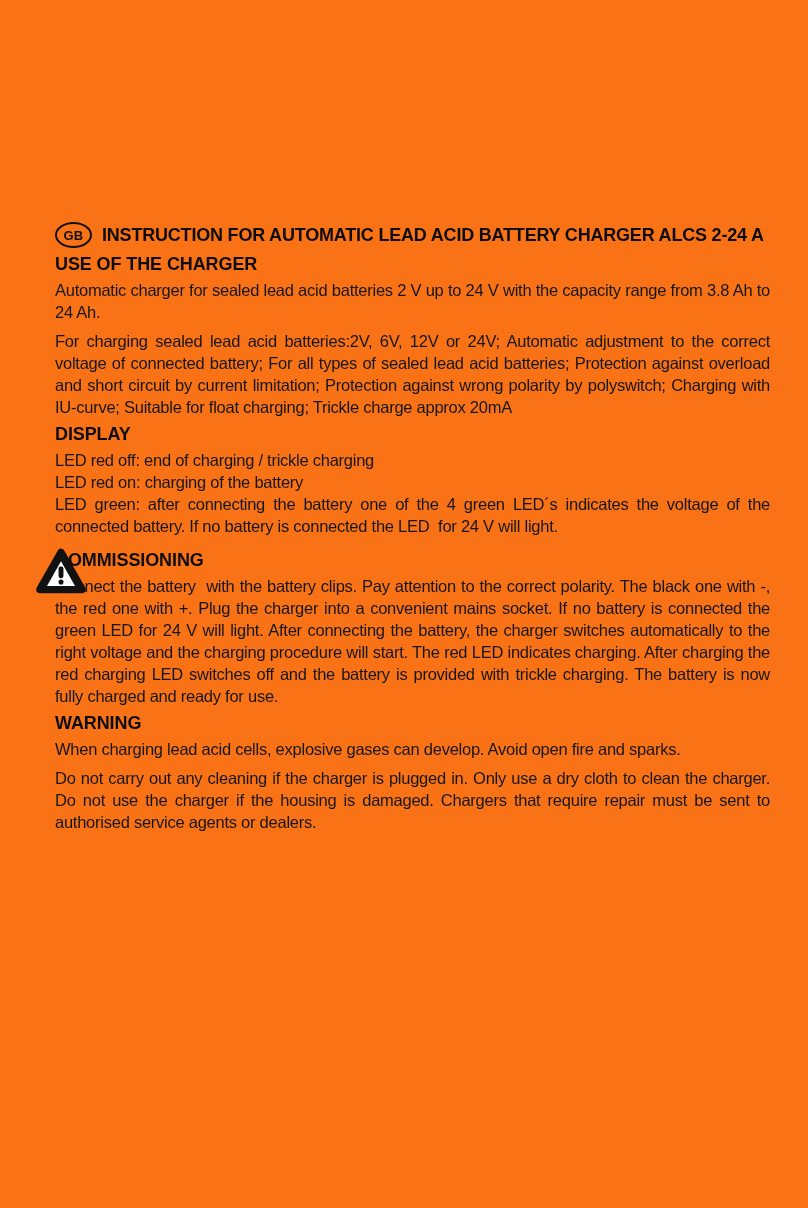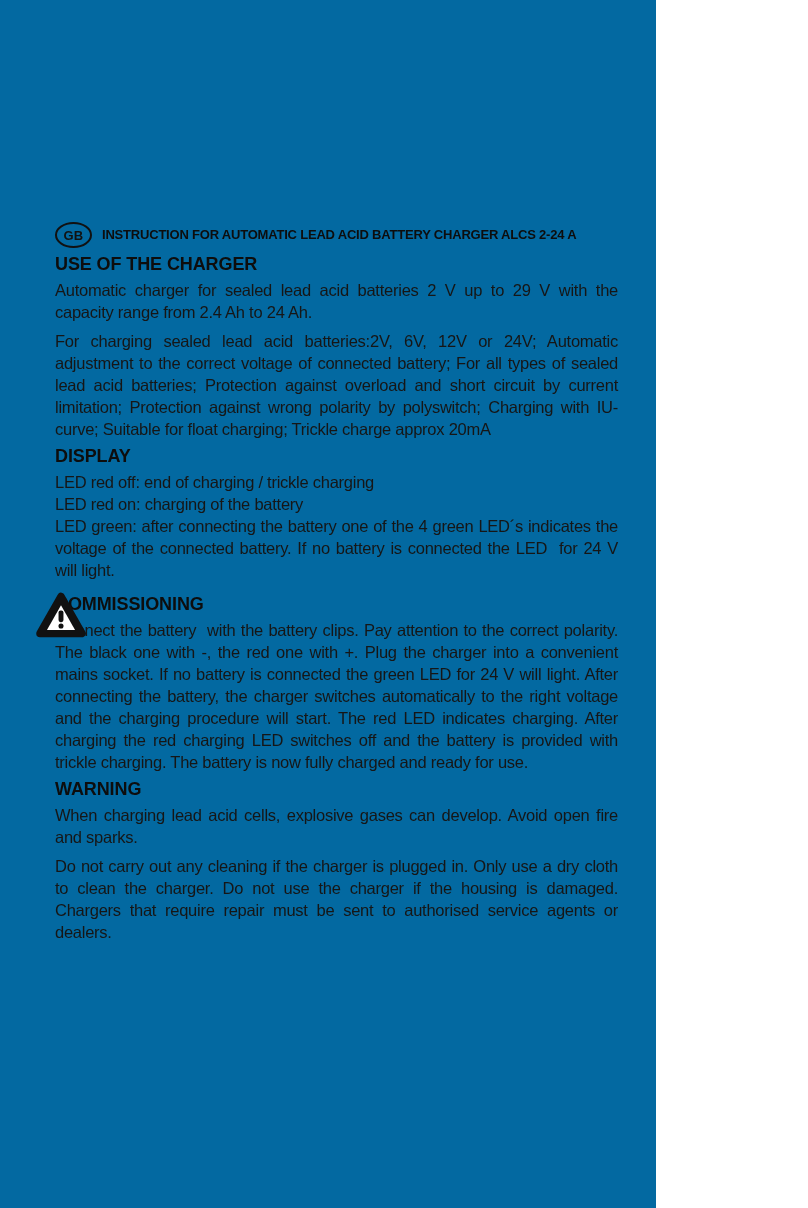--- a/index.html
+++ b/index.html
@@ -9,24 +9,24 @@
   }
   body {
     width: 808px;
     height: 1208px;
     overflow: hidden;
     font-family: "Liberation Sans", sans-serif;
     color: #141414;
   }
   .page {
     box-sizing: border-box;
-    width: 656px;
+    width: 808px;
     height: 1208px;
     padding: 222px 38px 0 55px;
-    background: #0369a1;
+    background: #f97316;
   }
   .doc-header {
     display: flex;
     align-items: center;
     gap: 10px;
     margin: 0 0 2px 0;
   }
   .gb-badge {
     flex: 0 0 auto;
     display: inline-flex;
@@ -37,21 +37,21 @@
     height: 26px;
     border: 2.5px solid #111;
     border-radius: 50%;
     font-size: 13px;
     font-weight: bold;
     letter-spacing: 0.3px;
     color: #111;
   }
   .doc-title {
     margin: 0;
-    font-size: 13px;
+    font-size: 18px;
     line-height: 24px;
     font-weight: bold;
     letter-spacing: -0.2px;
     color: #0d0d0d;
     white-space: nowrap;
   }
   .section {
     margin-top: 7px;
   }
   .section h2 {
@@ -102,21 +102,21 @@
 
 <div class="page">
 
   <header class="doc-header">
     <span class="gb-badge">GB</span>
     <h1 class="doc-title">INSTRUCTION FOR AUTOMATIC LEAD ACID BATTERY CHARGER ALCS 2-24 A</h1>
   </header>
 
   <section class="section">
     <h2>USE OF THE CHARGER</h2>
-    <p>Automatic charger for sealed lead acid batteries 2 V up to 29 V with the capacity range from 2.4 Ah to 24 Ah.</p>
+    <p>Automatic charger for sealed lead acid batteries 2 V up to 24 V with the capacity range from 3.8 Ah to 24 Ah.</p>
   </section>
 
   <section class="section">
     <p>For charging sealed lead acid batteries:2V, 6V, 12V or 24V; Automatic adjustment to the correct voltage of connected battery; For all types of sealed lead acid batteries; Protection against overload and short circuit by current limitation; Protection against wrong polarity by polyswitch; Charging with IU-curve; Suitable for float charging; Trickle charge approx 20mA</p>
   </section>
 
   <section class="section">
     <h2>DISPLAY</h2>
     <p>LED red off: end of charging / trickle charging</p>
     <p>LED red on: charging of the battery</p>

